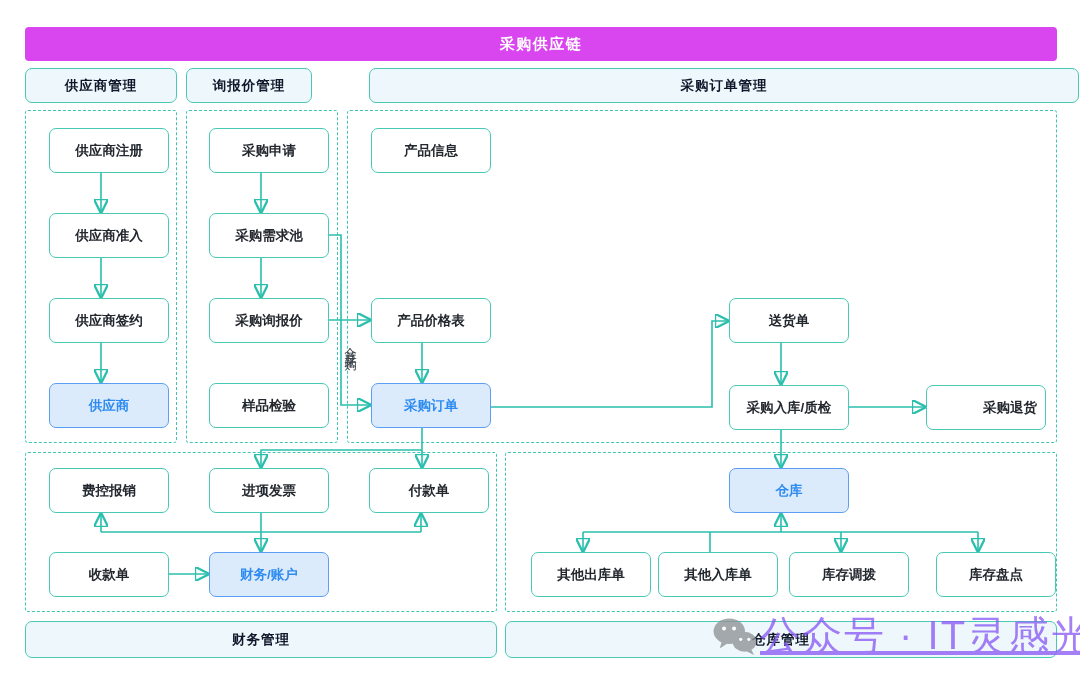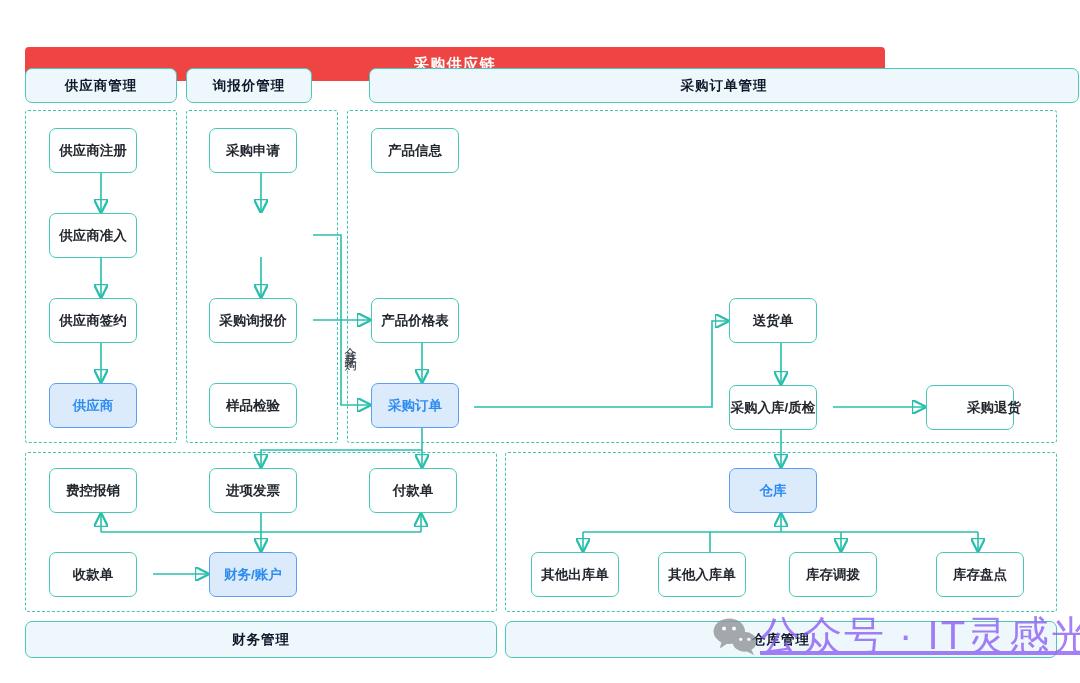--- a/index.html
+++ b/index.html
@@ -1,25 +1,25 @@
 <!DOCTYPE html>
 <html><head>
 <meta charset="utf-8">
 <style>
   html,body{margin:0;padding:0;background:#fff;}
   .canvas{position:relative;width:1080px;height:683px;background:#fff;overflow:hidden;
           font-family:"Liberation Sans","DejaVu Sans",sans-serif;}
-  .titlebar{position:absolute;left:25px;top:27px;width:860px;height:34px;background:#ef4444;
-            border-radius:4px;display:flex;align-items:center;justify-content:center;margin-top:20px;}
+  .titlebar{position:absolute;left:25px;top:27px;width:1032px;height:34px;background:#d946ef;
+            border-radius:4px;display:flex;align-items:center;justify-content:center;}
   .titlebar span{color:#ffffff;font-weight:bold;font-size:15px;letter-spacing:1.5px;}
   .panel{position:absolute;height:35px;background:#EEF7FB;border:1px solid #4AC9B6;border-radius:7px;
          display:flex;align-items:center;justify-content:center;color:#0f172a;font-weight:bold;
          font-size:13.5px;letter-spacing:1px;box-sizing:border-box;}
   .region{position:absolute;border:1.5px dashed #3EC6B3;border-radius:3px;box-sizing:border-box;}
-  .node{position:absolute;width:88px;height:45px;background:#ffffff;border:1.5px solid #47C9B5;
+  .node{position:absolute;width:120px;height:45px;background:#ffffff;border:1.5px solid #47C9B5;
         border-radius:7px;display:flex;align-items:center;justify-content:center;font-size:13.5px;
         font-weight:600;color:#23272E;white-space:nowrap;box-sizing:border-box;z-index:2;}
   .node.hl{background:#DCEBFC;border-color:#5C9FF2;color:#2E8BF0;}
   .vlabel{position:absolute;left:344px;top:337px;writing-mode:vertical-rl;text-orientation:upright;
           font-size:12.5px;color:#3A4048;letter-spacing:4px;line-height:1;z-index:3;}
   .edges{position:absolute;left:0;top:0;z-index:1;pointer-events:none;}
   .edges path{fill:none;stroke:#29BFAC;stroke-width:1.6px;}
   .watermark{position:absolute;left:712px;top:608px;display:flex;align-items:center;gap:2px;
              opacity:0.78;z-index:5;}
   .wm-text{font-size:40px;color:#8b5cf6;letter-spacing:2px;white-space:nowrap;text-decoration:underline;}
@@ -80,20 +80,21 @@
   </svg>
 
   <div class="vlabel">合并采购</div>
 
   <div class="node" style="left:49px;top:128px;">供应商注册</div>
   <div class="node" style="left:49px;top:213px;">供应商准入</div>
   <div class="node" style="left:49px;top:298px;">供应商签约</div>
   <div class="node hl" style="left:49px;top:383px;">供应商</div>
 
   <div class="node" style="left:209px;top:128px;">采购申请</div>
+  <div class="node" style="left:209px;top:213px;">采购需求池</div>
   <div class="node" style="left:209px;top:298px;">采购询报价</div>
   <div class="node" style="left:209px;top:383px;">样品检验</div>
 
   <div class="node" style="left:371px;top:128px;">产品信息</div>
   <div class="node" style="left:371px;top:298px;">产品价格表</div>
   <div class="node hl" style="left:371px;top:383px;">采购订单</div>
   <div class="node" style="left:729px;top:298px;">送货单</div>
   <div class="node" style="left:729px;top:385px;">采购入库/质检</div>
   <div class="node" style="left:926px;top:385px;padding-left:48px;">采购退货</div>
 

